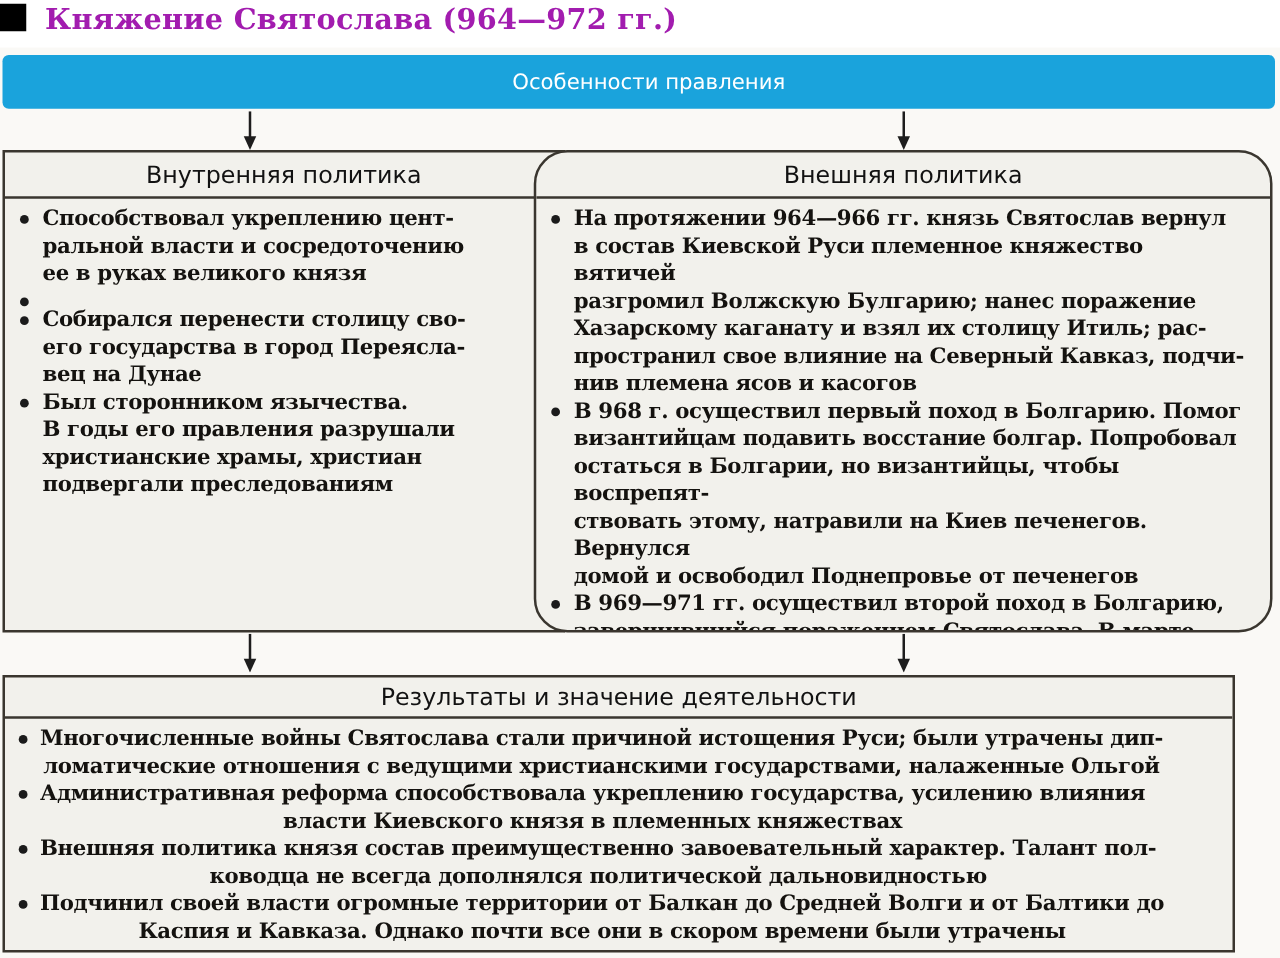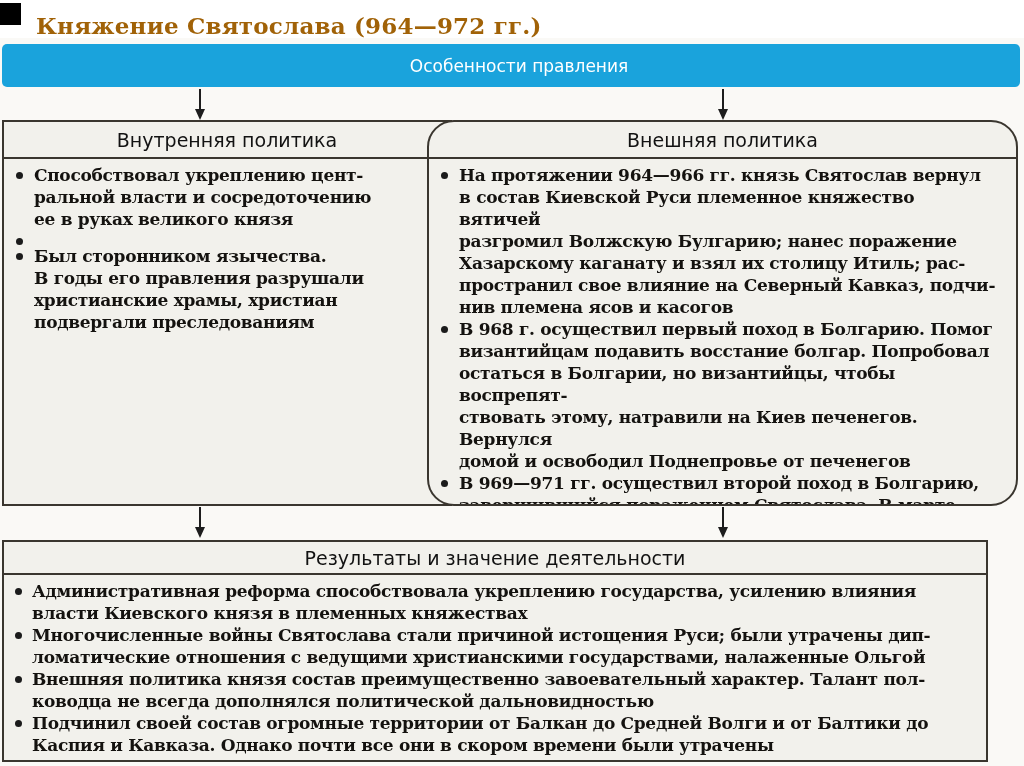--- a/index.html
+++ b/index.html
@@ -3,41 +3,41 @@
 <meta charset="utf-8">
 <style>
   html,body { margin:0; padding:0; }
   body {
     width:1024px; height:766px; position:relative; overflow:hidden;
     background:#FAF9F6; font-family:"DejaVu Serif", serif;
   }
   .top-strip { position:absolute; left:0; top:0; width:1024px; height:38px; background:#FFFFFF; }
   .title-square { position:absolute; left:0; top:3px; width:21px; height:22px; background:#000; }
   .page-title {
-    position:absolute; left:36px; top:11px;
-    font:700 23px/30px "DejaVu Serif", serif; color:#a16207; letter-spacing:0.2px;
+    position:absolute; left:36px; top:1px;
+    font:700 23px/30px "DejaVu Serif", serif; color:#a21caf; letter-spacing:0.2px;
   }
   .banner {
     position:absolute; left:2px; top:44px; width:1018px; height:43px;
     background:var(--banner,#1AA3DC); border-radius:5px;
     display:flex; align-items:center; justify-content:center;
   }
   .banner-label { color:#FFFFFF; font:400 17px "DejaVu Sans","Liberation Sans",sans-serif;margin-left:16px; }
   .arrow { position:absolute; width:16px; height:31px; }
   #arrow-top-left  { left:192px; top:89px; }
   #arrow-top-right { left:715px; top:89px; }
   #arrow-bot-left  { left:192px; top:507px; }
   #arrow-bot-right { left:715px; top:507px; }
   .box {
     position:absolute; background:#F2F1EC; border:2px solid #3A362F; box-sizing:border-box;
     overflow:hidden;
   }
   #box-internal { left:2px;   top:120px; width:450px; height:386px; }
   #box-external { left:427px; top:120px; width:591px; height:386px;border-radius:27px; }
-  #box-results  { left:2px;   top:540px; width:986px; height:222px; }
+  #box-results  { left:2px;   top:540px; width:986px; height:222px;text-align:center; }
   .box-header {
     border-bottom:2px solid #3A362F; height:35px;
     display:flex; align-items:center; justify-content:center;
     font:400 19px "DejaVu Sans","Liberation Sans",sans-serif; color:#121212;
   }
   #box-results .box-header { height:31px; }
   .bullets { list-style:none; margin:0; padding:5px 18px 0 0; }
   .bullets li { display:flex; align-items:flex-start; }
   .dot { flex:0 0 30px; display:flex; justify-content:center; }
   #box-results .dot { flex:0 0 28px; }
@@ -82,20 +82,26 @@
         <span class="dot"></span>
         <span class="li-text">Способствовал укреплению цент-
 ральной власти и сосредоточению
 ее в руках великого князя</span>
       </li>
     <li>
         <span class="dot"></span>
       </li>
     <li>
         <span class="dot"></span>
+        <span class="li-text">Собирался перенести столицу сво-
+его государства в город Переясла-
+вец на Дунае</span>
+      </li>
+    <li>
+        <span class="dot"></span>
         <span class="li-text">Был сторонником язычества.
 В годы его правления разрушали
 христианские храмы, христиан
 подвергали преследованиям</span>
       </li>
   </ul>
 </div>
 
 <div class="box" id="box-external">
   <div class="box-header">Внешняя политика</div>
@@ -125,32 +131,32 @@
 печенегов</span>
       </li>
   </ul>
 </div>
 
 <div class="box" id="box-results">
   <div class="box-header">Результаты и значение деятельности</div>
   <ul class="bullets">
     <li>
         <span class="dot"></span>
-        <span class="li-text">Административная реформа способствовала укреплению государства, усилению влияния
-власти Киевского князя в племенных княжествах</span>
+        <span class="li-text">Многочисленные войны Святослава стали причиной истощения Руси; были утрачены дип-
+ломатические отношения с ведущими христианскими государствами, налаженные Ольгой</span>
       </li>
     <li>
         <span class="dot"></span>
-        <span class="li-text">Многочисленные войны Святослава стали причиной истощения Руси; были утрачены дип-
-ломатические отношения с ведущими христианскими государствами, налаженные Ольгой</span>
+        <span class="li-text">Административная реформа способствовала укреплению государства, усилению влияния
+власти Киевского князя в племенных княжествах</span>
       </li>
     <li>
         <span class="dot"></span>
         <span class="li-text">Внешняя политика князя состав преимущественно завоевательный характер. Талант пол-
 ководца не всегда дополнялся политической дальновидностью</span>
       </li>
     <li>
         <span class="dot"></span>
-        <span class="li-text">Подчинил своей состав огромные территории от Балкан до Средней Волги и от Балтики до
+        <span class="li-text">Подчинил своей власти огромные территории от Балкан до Средней Волги и от Балтики до
 Каспия и Кавказа. Однако почти все они в скором времени были утрачены</span>
       </li>
   </ul>
 </div>
 
 </body></html>

